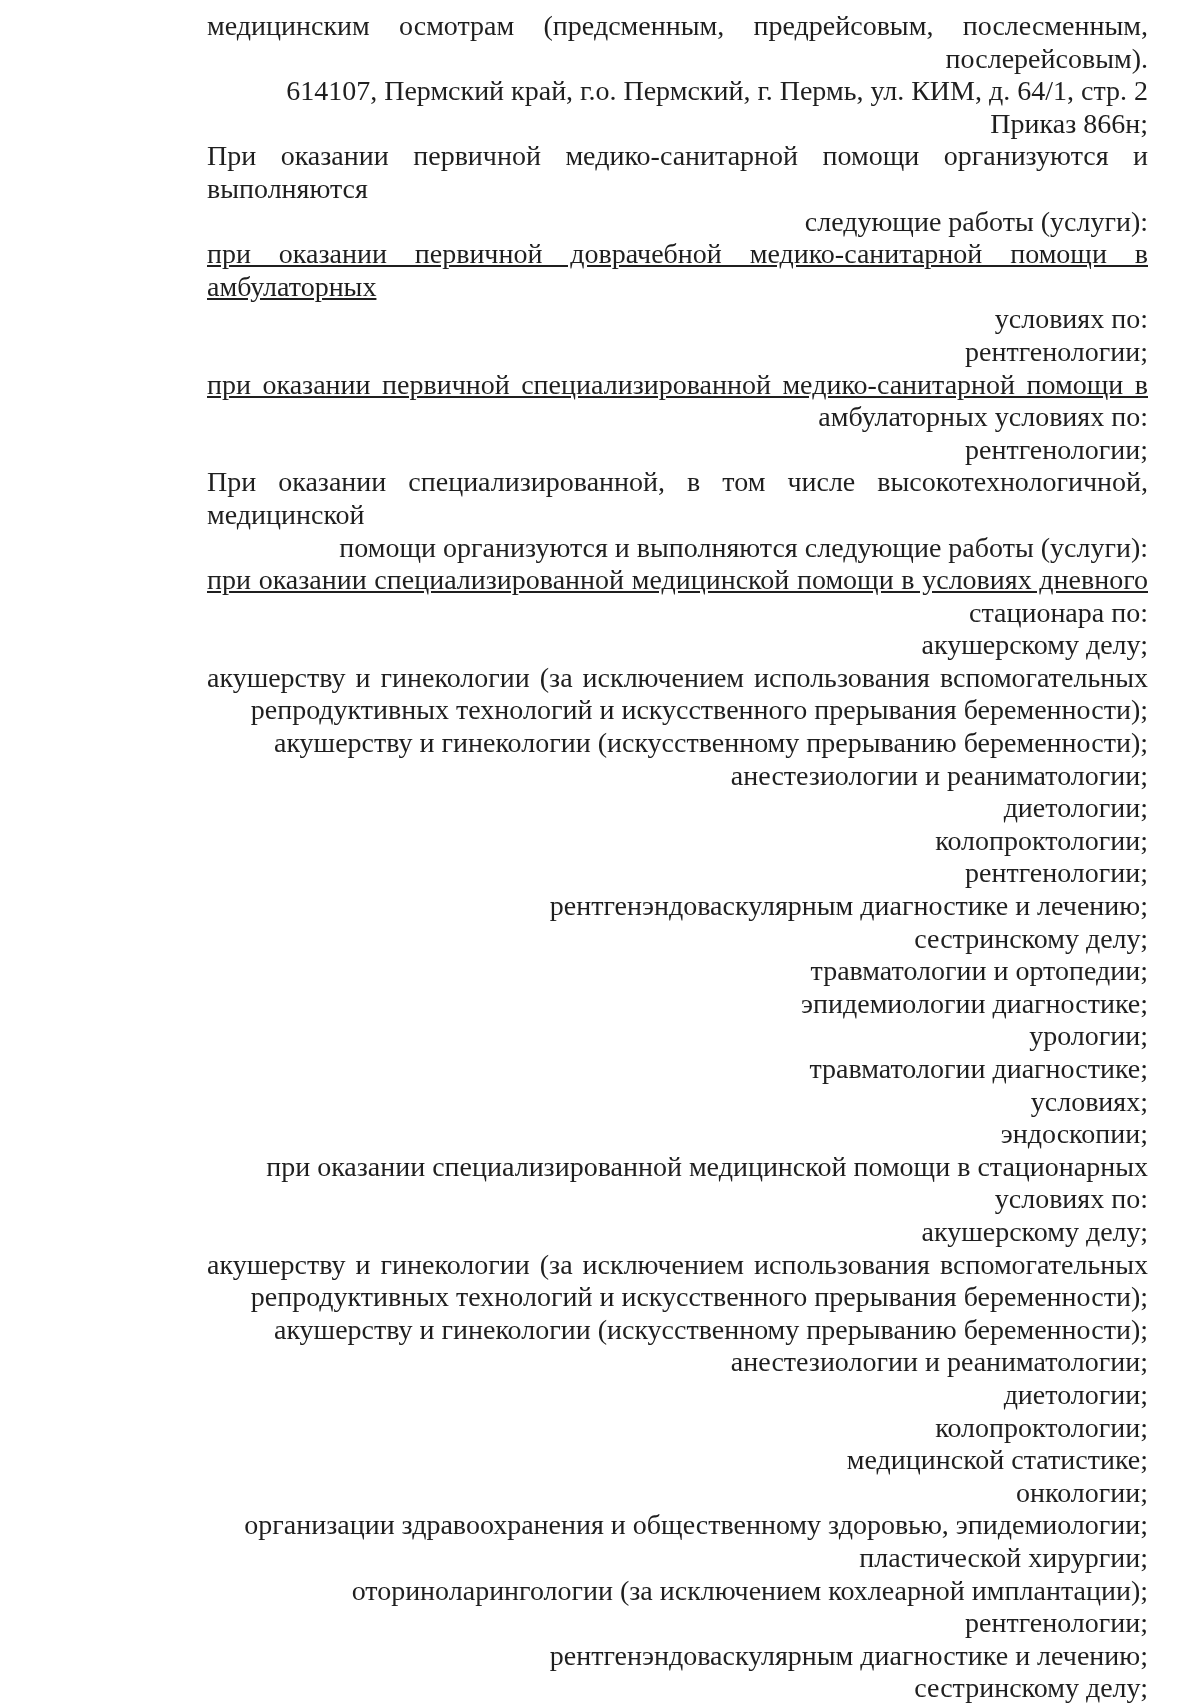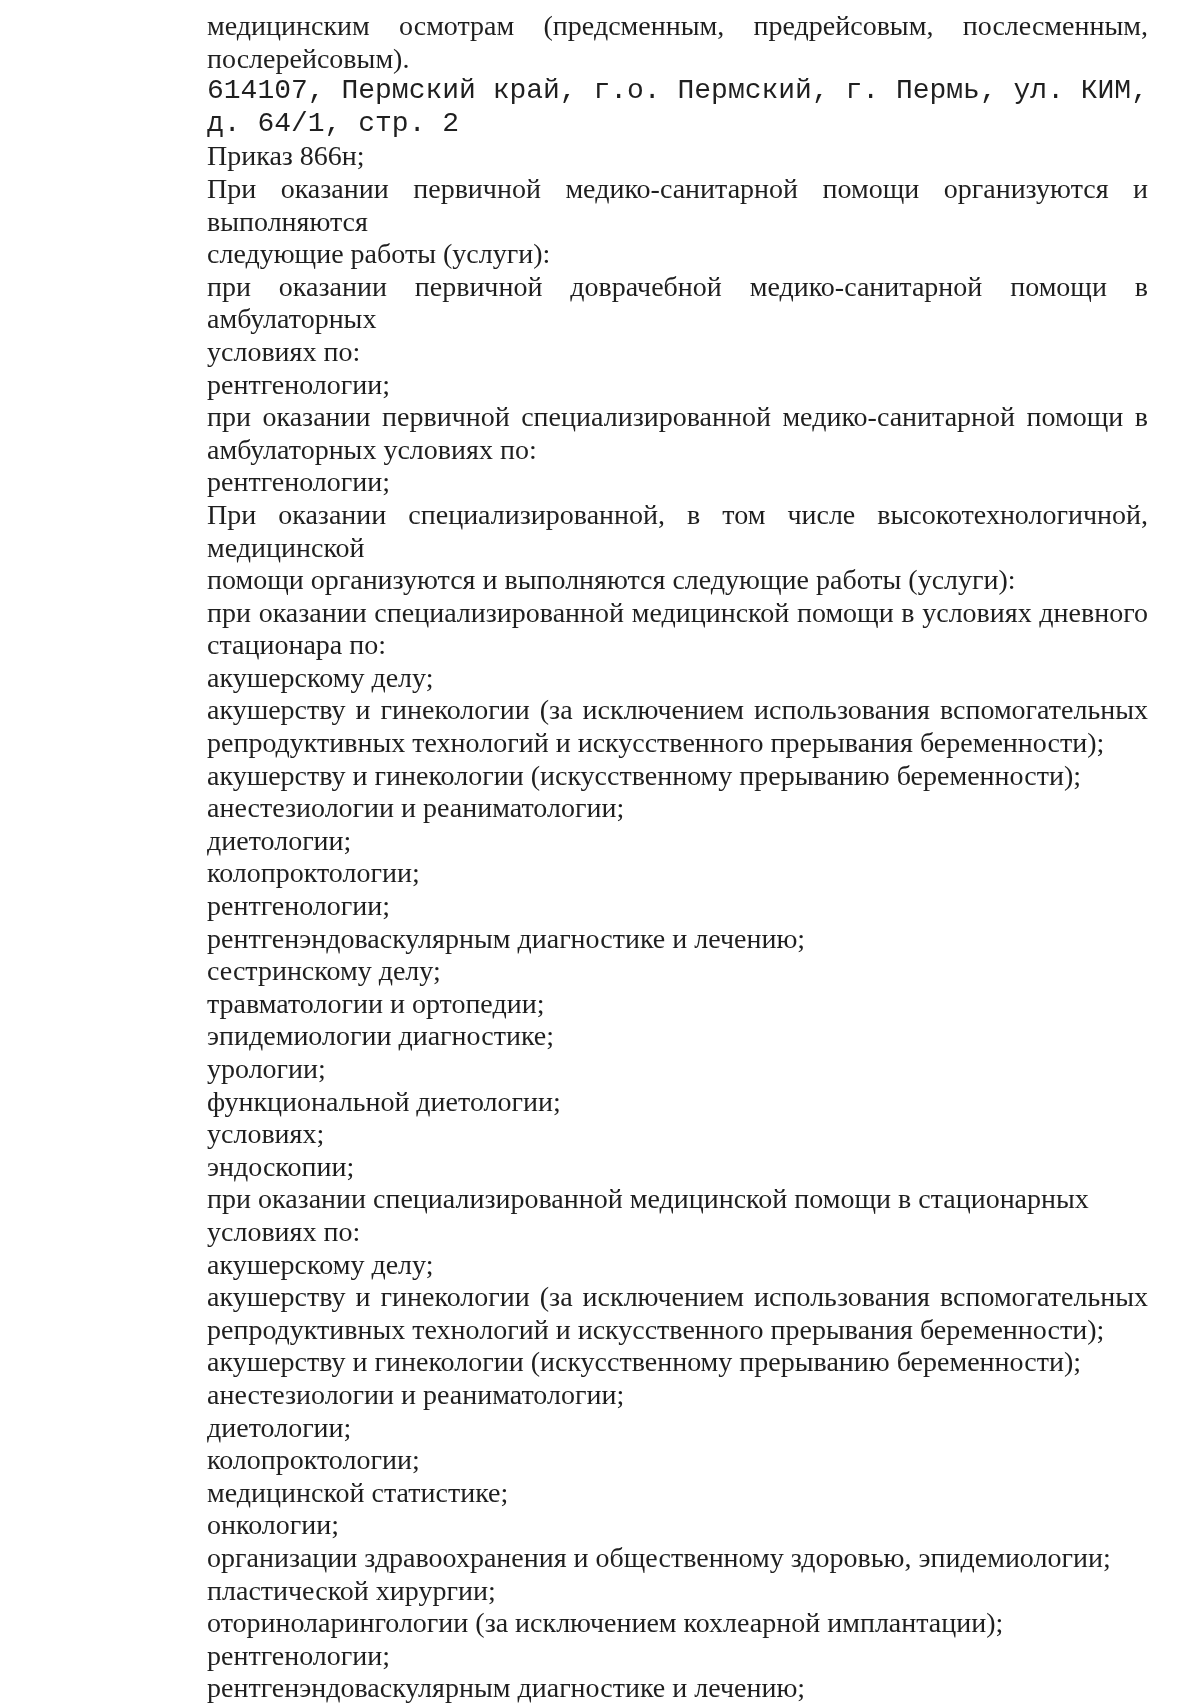--- a/index.html
+++ b/index.html
@@ -20,36 +20,36 @@
     left: 207px;
     top: 10px;
     width: 941px;
     font-size: 28px;
     line-height: 32.6px;
     -webkit-font-smoothing: antialiased;
   }
   .doc p.line {
     margin: 0;
     padding: 0;
-    text-align: left;
+    text-align: right;
     white-space: normal;
   }
   
   .doc p.line.full {
     text-align: justify;
     text-align-last: justify;
   }
   
   .ind-0 { padding-left: 0; }
   .ind-1 { padding-left: 12px; }
   .ind-2 { padding-left: 15px; font-family: Liberation Serif, serif; }
-  .ind-3 { padding-left: 30px; }
+  .ind-3 { padding-left: 30px; text-decoration: underline; }
   .ind-4 { padding-left: 41px; }
   
-  .gap { margin-top: 30px; font-family: Liberation Mono, monospace; }
+  .gap { margin-top: 30px; }
 </style>
 </head>
 <body>
 
 <div class="doc">
     <p class="line ind-1 full">медицинским осмотрам (предсменным, предрейсовым, послесменным,</p>
     <p class="line ind-0">послерейсовым).</p>
     <p class="line ind-0 gap">614107, Пермский край, г.о. Пермский, г. Пермь, ул. КИМ, д. 64/1, стр. 2</p>
     <p class="line ind-1">Приказ 866н;</p>
     <p class="line ind-1 full">При оказании первичной медико-санитарной помощи организуются и выполняются</p>
@@ -70,21 +70,21 @@
     <p class="line ind-4">акушерству и гинекологии (искусственному прерыванию беременности);</p>
     <p class="line ind-4">анестезиологии и реаниматологии;</p>
     <p class="line ind-4">диетологии;</p>
     <p class="line ind-4">колопроктологии;</p>
     <p class="line ind-4">рентгенологии;</p>
     <p class="line ind-4">рентгенэндоваскулярным диагностике и лечению;</p>
     <p class="line ind-4">сестринскому делу;</p>
     <p class="line ind-4">травматологии и ортопедии;</p>
     <p class="line ind-4">эпидемиологии диагностике;</p>
     <p class="line ind-4">урологии;</p>
-    <p class="line ind-4">функциональной диетологии;</p>
+    <p class="line ind-4">травматологии диагностике;</p>
     <p class="line ind-4">условиях;</p>
     <p class="line ind-4">эндоскопии;</p>
     <p class="line ind-2">при оказании специализированной медицинской помощи в стационарных условиях по:</p>
     <p class="line ind-4">акушерскому делу;</p>
     <p class="line ind-4 full">акушерству и гинекологии (за исключением использования вспомогательных</p>
     <p class="line ind-0">репродуктивных технологий и искусственного прерывания беременности);</p>
     <p class="line ind-4">акушерству и гинекологии (искусственному прерыванию беременности);</p>
     <p class="line ind-4">анестезиологии и реаниматологии;</p>
     <p class="line ind-4">диетологии;</p>
     <p class="line ind-4">колопроктологии;</p>

